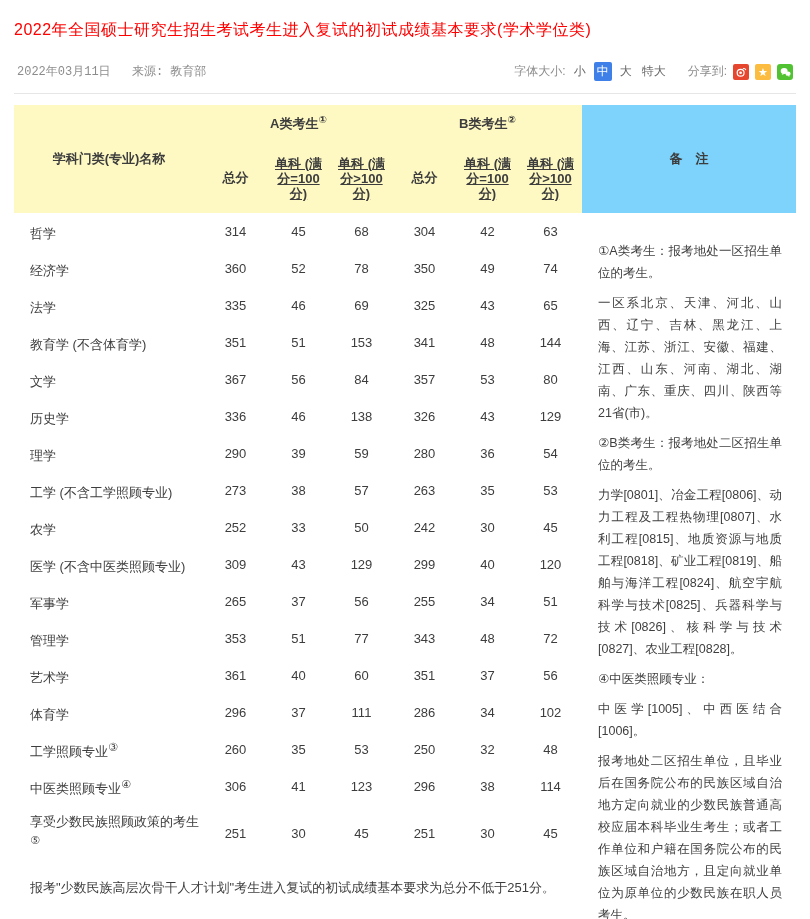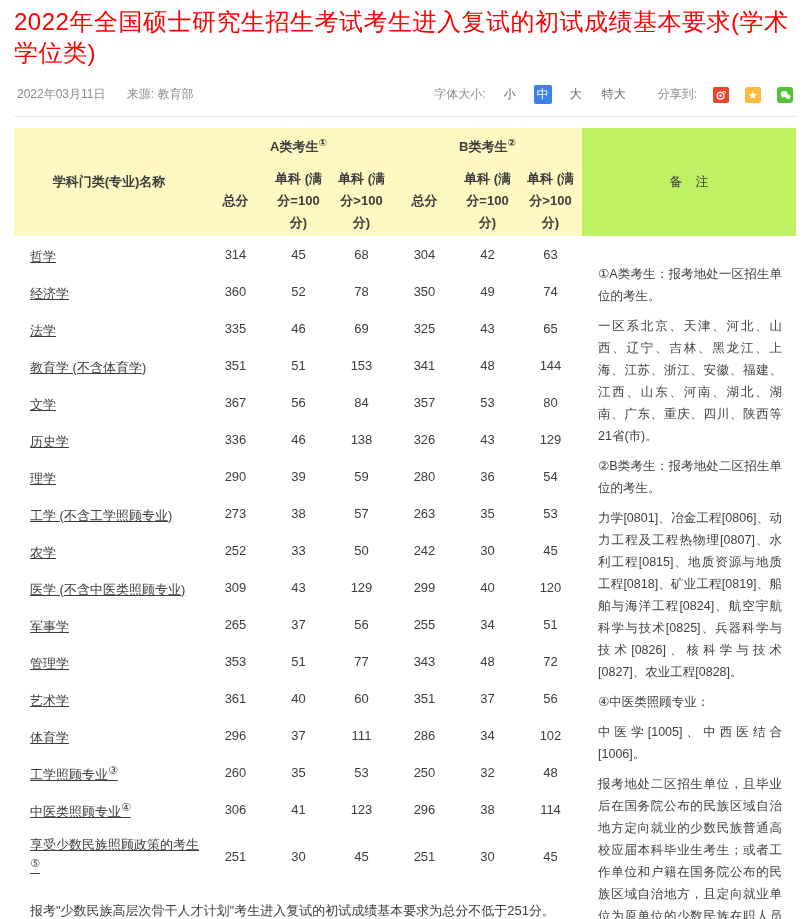--- a/index.html
+++ b/index.html
@@ -4,33 +4,33 @@
 <style>
   html,body{margin:0;padding:0;}
   body{
     width:810px;height:919px;overflow:hidden;background:#fff;
     font-family:"Liberation Sans","DejaVu Sans",sans-serif;
     color:#3d3d3d;
   }
   .page{width:810px;}
   
   .title{
-    margin:6px 14px 0 14px;
-    font-size:24px;line-height:31px;font-weight:500;
+    margin:14px 14px 0 14px;
+    font-size:16px;line-height:31px;font-weight:500;
     color:#fe0000;letter-spacing:.5px;
   }
   
   .meta{
     display:flex;justify-content:space-between;align-items:center;
     margin:17px 14px 0 14px;padding:0 3px 12px 3px;
     border-bottom:1px solid #e6e6e6;
     font-size:12px;color:#8c8c8c;
   }
-  .meta-left span{margin-right:18px;}
-  .meta-right{display:flex;align-items:center;gap:16px;color:#8c8c8c;}
+  .meta-left span{margin-right:18px;font-family:Liberation Mono, monospace;}
+  .meta-right{display:flex;align-items:center;gap:6px;color:#8c8c8c;}
   .fs{color:#666;cursor:pointer;text-decoration:none;font-size:12px;padding:1px 2px;}
   .fs.active{background:#3e7fe8;color:#fff;padding:1px 3px;border-radius:2px;}
   .share-label{margin-left:14px;}
   .share-icon{
     width:16px;height:16px;border-radius:2px;display:inline-flex;
     align-items:center;justify-content:center;cursor:pointer;
     color:#fff;font-size:11px;line-height:16px;
   }
   .share-icon.weibo{background:#e6462e;}
   .share-icon.qzone{background:#fbbc3f;}
@@ -39,33 +39,33 @@
   .table-wrap{position:relative;margin:11px 14px 0 14px;width:782px;}
   table{border-collapse:collapse;table-layout:fixed;width:568px;}
   col.c-name{width:190px;}
   col.c-num{width:63px;}
   thead th{
     background:#fef9c3;font-size:13px;font-weight:bold;color:#3d3d3d;
     text-align:center;vertical-align:middle;padding:0;
   }
   thead tr.gr{height:38px;}
   thead tr.sub{height:70px;}
-  thead th .wrap{display:inline-block;width:54px;line-height:22px;}
+  thead th .wrap{display:inline-block;width:54px;line-height:15px;text-decoration:underline;}
   thead sup{font-size:10px;}
   tbody td{font-size:13px;color:#3d3d3d;vertical-align:middle;padding:0;}
   tbody tr{height:37px;}
   tbody tr.tall{height:56px;}
-  td.name{text-align:left;padding-left:16px;line-height:19px;text-decoration:underline;}
+  td.name{text-align:left;padding-left:16px;line-height:19px;}
   td.name sup{font-size:11px;}
   td.num{text-align:center;}
   
   .remark-col{position:absolute;top:0;left:568px;width:214px;bottom:0;}
   .remark-head{
-    height:108px;background:#bef264;display:flex;align-items:center;
-    justify-content:center;font-size:13px;font-weight:normal;color:#3d3d3d;
+    height:108px;background:#7dd3fc;display:flex;align-items:center;
+    justify-content:center;font-size:13px;font-weight:bold;color:#3d3d3d;
   }
   .remark-body{padding:19px 6px 0 8px;font-size:12.5px;line-height:22px;
     text-align:justify;color:#3f3f3f;}
   .remark-body p{margin:8px;}
   
   .footnote{
     margin:18px 0 0 0;padding-left:16px;font-size:13px;color:#3d3d3d;width:540px;
   }
 </style>
 </head>

